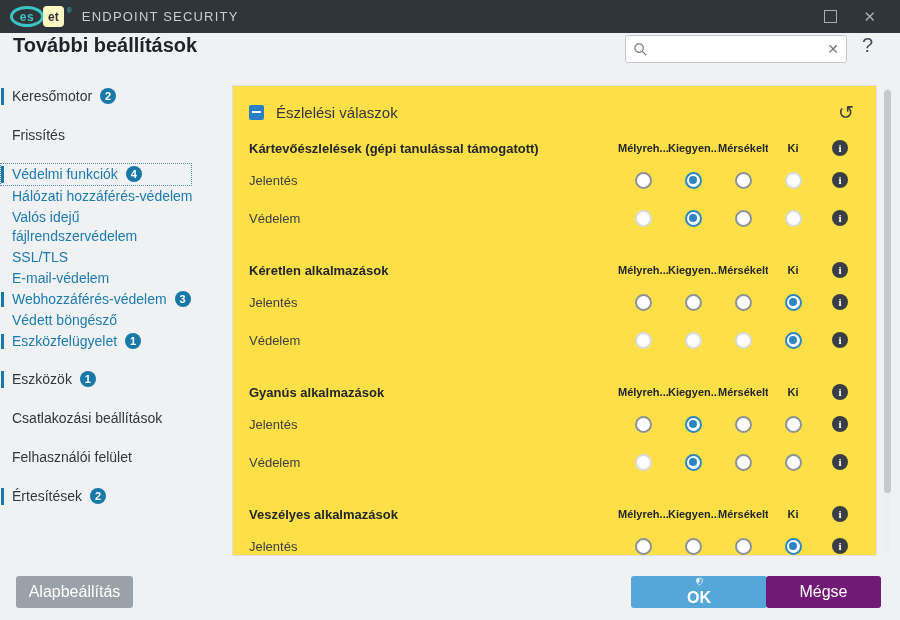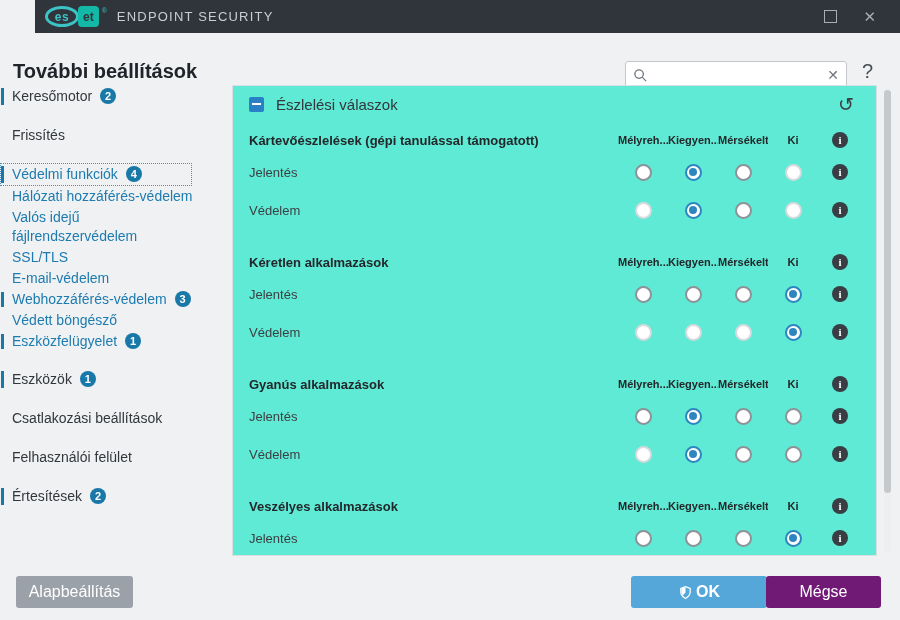--- a/index.html
+++ b/index.html
@@ -2,35 +2,35 @@
 <html><head>
 <meta charset="utf-8">
 <style>
   html,body{margin:0;padding:0;}
   body{width:900px;height:620px;overflow:hidden;background:#eff1f2;
        font-family:"Liberation Sans","DejaVu Sans",sans-serif;-webkit-font-smoothing:antialiased;}
   .app{position:relative;width:900px;height:620px;}
 
   
   .titlebar{position:absolute;top:0;left:0;right:0;height:33px;background:#30343b;
-            display:flex;align-items:center;padding:0 10px;box-sizing:border-box;margin-left:35px;}
+            display:flex;align-items:center;padding:0 10px;box-sizing:border-box;}
   .logo{display:flex;align-items:center;gap:2px;}
   .logo-es{width:34px;height:21px;border:3px solid #3cc3c6;border-radius:50%;
            display:flex;align-items:center;justify-content:center;color:#3cc3c6;
            font-weight:bold;font-size:12px;letter-spacing:.5px;box-sizing:border-box;}
-  .logo-et{height:21px;padding:0 5px;background:#14b8a6;border-radius:4px;color:#30343b;
+  .logo-et{height:21px;padding:0 5px;background:#fef9c3;border-radius:4px;color:#30343b;
            font-weight:bold;font-size:12px;display:flex;align-items:center;margin-left:-3px;}
   .logo-reg{color:#3cc3c6;font-size:7px;align-self:flex-start;margin:1px 0 0 1px;}
   .product{color:#c9ced3;font-size:13px;letter-spacing:1.2px;margin-left:10px;}
   .win-controls{margin-left:auto;display:flex;align-items:center;gap:26px;padding-right:14px;}
   .win-max{width:11px;height:11px;border:1px solid #a9adb2;display:inline-block;}
   .win-close{color:#a9adb2;font-size:15px;line-height:1;}
 
   
-  .pagehead{position:absolute;top:48px;left:0;right:0;height:52px;}
+  .pagehead{position:absolute;top:22px;left:0;right:0;height:52px;}
   .page-title{position:absolute;left:13px;top:12px;font-size:20px;font-weight:700;color:#20242a;}
   .searchbox{position:absolute;left:625px;top:13px;width:222px;height:28px;background:#fff;
              border:1px solid #c3c7cb;border-radius:3px;display:flex;align-items:center;
              padding:0 7px;box-sizing:border-box;}
   .searchbox input{border:none;outline:none;flex:1;font-size:13px;min-width:0;background:transparent;
              font-family:"Liberation Sans",sans-serif;}
   .search-clear{color:#6f767c;font-size:14px;cursor:default;}
   .help{position:absolute;left:862px;top:12px;font-size:20px;color:#454e57;}
 
   
@@ -40,23 +40,23 @@
   .side-item.gap{margin-top:16px;}
   .side-item.sub{padding-top:1px;padding-bottom:1px;}
   .side-item.blue .side-label{color:#1d7bb0;}
   .side-item.selected{outline:1px dotted #4a90c4;outline-offset:-1px;margin-right:24px;}
   .marker{position:absolute;left:1px;top:3px;bottom:3px;width:3px;background:#1878a8;}
   .badge{display:inline-block;min-width:16px;height:16px;border-radius:9px;background:#1878a8;
          color:#fff;font-size:11px;font-weight:bold;line-height:16px;text-align:center;
          margin-left:8px;vertical-align:1px;padding:0 1px;box-sizing:border-box;}
 
   
-  .card{position:absolute;left:232px;top:85px;width:645px;height:471px;background:#5eead4;
+  .card{position:absolute;left:232px;top:85px;width:645px;height:471px;background:#fde047;
         border:1px solid #dcdfe2;box-sizing:border-box;border-radius:1px;
-        padding:8px 14px 0 16px;overflow:hidden;}
+        padding:16px 14px 0 16px;overflow:hidden;}
   .card-head{display:flex;align-items:center;height:20px;margin-bottom:16px;}
   .collapse-btn{width:15px;height:15px;background:#2980c4;border-radius:2px;position:relative;flex:0 0 auto;}
   .collapse-btn::after{content:"";position:absolute;left:3px;right:3px;top:6.5px;height:2px;background:#fff;}
   .card-title{font-size:15px;color:#33373c;margin-left:12px;flex:1;}
   .undo-icon{font-size:19px;color:#3a3f45;line-height:1;margin-right:8px;}
 
   .section{margin-bottom:32px;}
   .sec-head{display:flex;align-items:center;height:20px;margin-bottom:12px;}
   .sec-title{flex:1;font-size:13px;font-weight:bold;color:#23272c;padding-right:4px;}
   .col-label{width:50px;text-align:center;font-size:11px;font-weight:bold;color:#23272c;
@@ -80,21 +80,21 @@
   
   .scroll-track{position:absolute;left:884px;top:88px;width:7px;height:465px;background:#eceeef;border-radius:4px;}
   .scroll-thumb{position:absolute;left:0;top:2px;width:7px;height:403px;background:#c6c9cc;border-radius:4px;}
 
   
   .footer{position:absolute;left:0;right:0;top:556px;height:64px;}
   .btn{border:none;border-radius:3px;font-size:16px;color:#fff;height:32px;
        display:flex;align-items:center;justify-content:center;cursor:default;
        font-family:"Liberation Sans",sans-serif;}
   .btn-default{position:absolute;left:16px;top:20px;width:117px;background:#9aa1a8;}
-  .btn-ok{position:absolute;left:631px;top:20px;width:136px;background:#55a7d9;gap:3px;font-weight:bold;}
+  .btn-ok{position:absolute;left:631px;top:20px;width:136px;background:#55a7d9;gap:3px;font-weight:bold;flex-direction:column;}
   .btn-cancel{position:absolute;left:766px;top:20px;width:115px;background:#701a75;}
 </style>
 </head>
 <body>
 
 <div class="app">
 
   <div class="titlebar">
     <div class="logo">
       <span class="logo-es">es</span>

